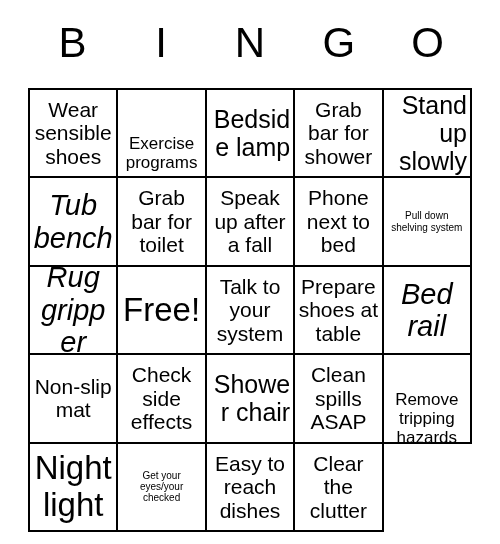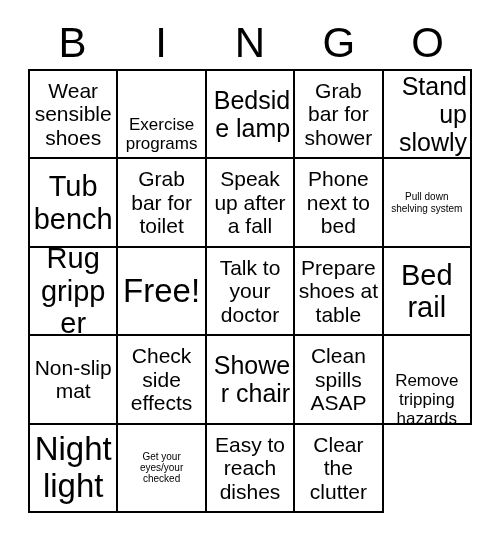--- a/index.html
+++ b/index.html
@@ -42,21 +42,21 @@
     line-height: 1;
     font-weight: 400;
     color: #000000;
     letter-spacing: 0;
   }
 
   
   #bingo-grid {
     position: absolute;
     left: 28px;
-    top: 69px;
+    top: 88px;
     width: 444px;
     height: 444px;
     border-top: 2px solid #000000;
     border-left: 2px solid #000000;
     box-sizing: border-box;
     display: grid;
     grid-template-columns: repeat(5, 1fr);
     grid-template-rows: repeat(5, 1fr);
   }
 
@@ -75,21 +75,21 @@
   .bingo-cell .cell-text {
     display: block;
     width: 100%;
     line-height: 1.12;
     color: #000000;
     word-wrap: break-word;
   }
 
   
   .size-xxl .cell-text { font-size: 33px; }
-  .size-xl  .cell-text { font-size: 29px; }
+  .size-xl  .cell-text { font-size: 29px; font-style: italic; }
   .size-l   .cell-text { font-size: 25px; text-align: right; }
   .size-m   .cell-text { font-size: 21px; }
   .size-s   .cell-text { font-size: 17px; margin-top: 40px; }
   .size-xs  .cell-text { font-size: 10px; }
 </style>
 </head>
 <body>
 
 <div id="card">
 
@@ -132,21 +132,21 @@
       <div class="bingo-cell size-xs">
         <span class="cell-text">Pull down shelving system</span>
       </div>
       <div class="bingo-cell size-xl">
         <span class="cell-text">Rug gripper</span>
       </div>
       <div class="bingo-cell size-xxl">
         <span class="cell-text">Free!</span>
       </div>
       <div class="bingo-cell size-m">
-        <span class="cell-text">Talk to your doctor</span>
+        <span class="cell-text">Talk to your system</span>
       </div>
       <div class="bingo-cell size-m">
         <span class="cell-text">Prepare shoes at table</span>
       </div>
       <div class="bingo-cell size-xl">
         <span class="cell-text">Bed rail</span>
       </div>
       <div class="bingo-cell size-m">
         <span class="cell-text">Non-slip mat</span>
       </div>

